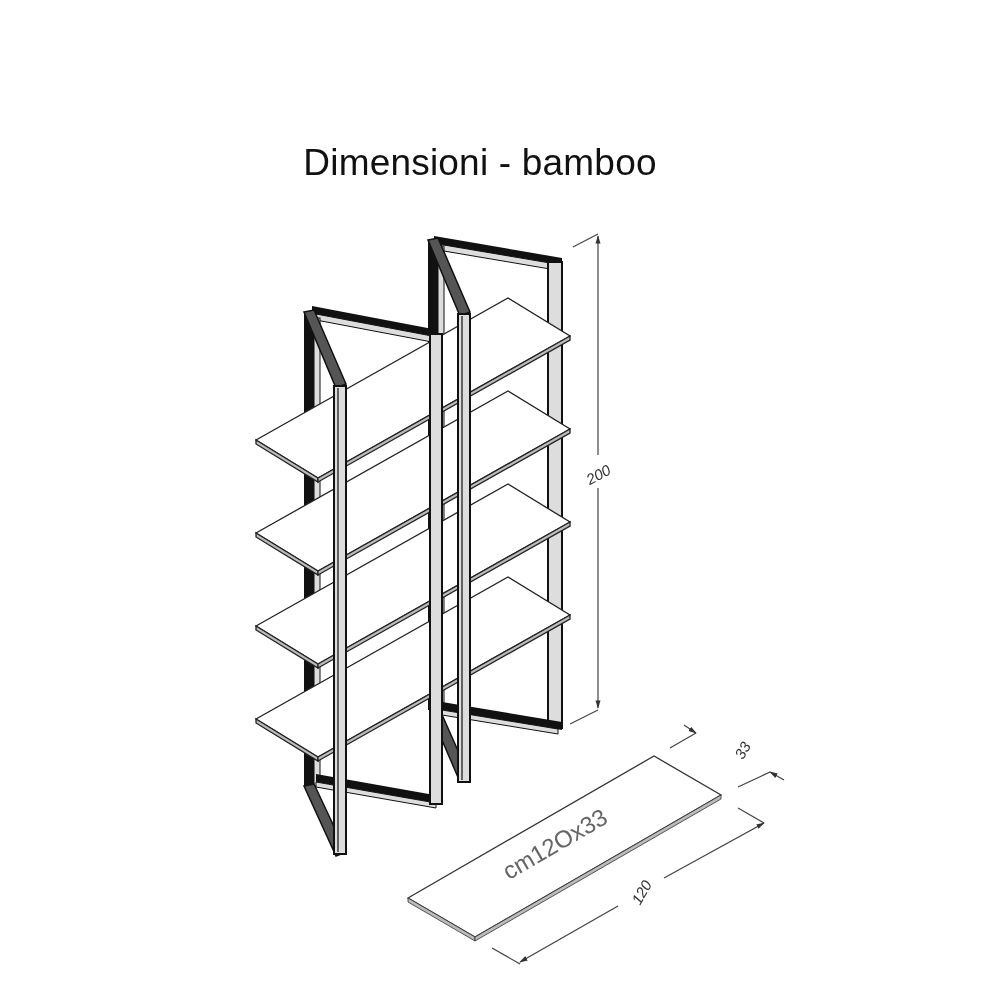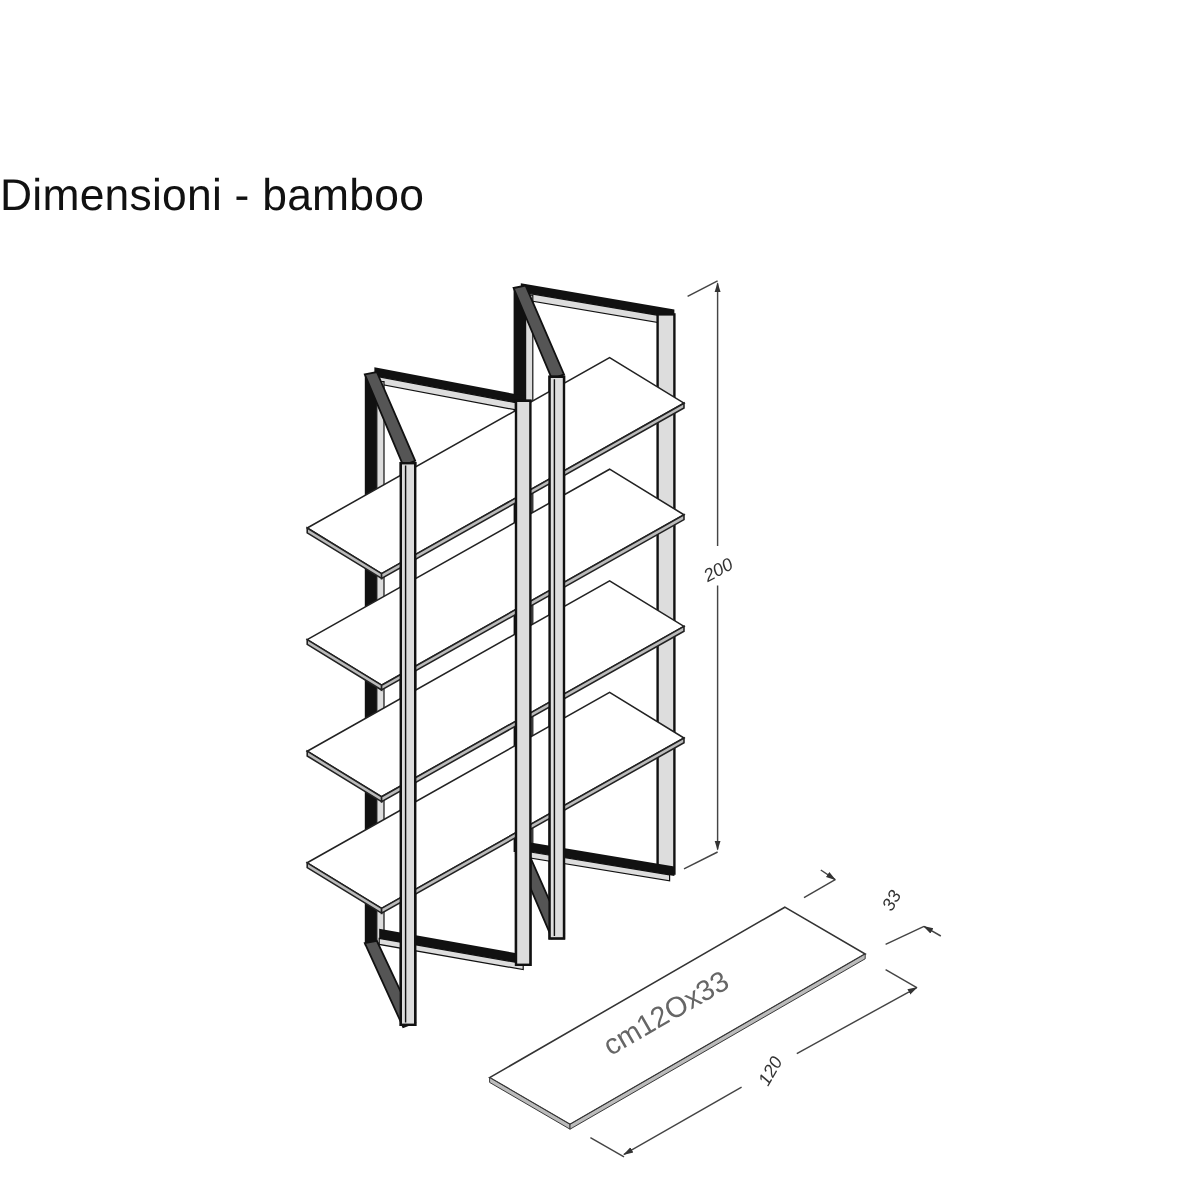--- a/index.html
+++ b/index.html
@@ -1,17 +1,17 @@
 <!DOCTYPE html>
 <html><head>
 <meta charset="utf-8">
 <style>
   html, body { margin: 0; padding: 0; background: #ffffff; }
   body { width: 1000px; height: 1000px; position: relative; overflow: hidden; font-family: "Liberation Sans", sans-serif; }
-  .title { position: absolute; left: 0; width: 960px; top: 142px; font-size: 37px; color: #111111; font-family: "Liberation Sans", sans-serif; letter-spacing: 0.2px; }
+  .title { position: absolute; left: 0; width: 960px; top: 142px; text-align: center; font-size: 37px; color: #111111; font-family: "Liberation Sans", sans-serif; letter-spacing: 0.2px; }
   svg.drawing { position: absolute; left: 0; top: 0; }
   .dimtext { font-family: "Liberation Sans", sans-serif; fill: #333333; font-style: italic; }
   .labeltext { font-family: "Liberation Sans", sans-serif; fill: #666666; font-weight: 300; }
 </style>
 </head>
 <body>
 
 <div class="title">Dimensioni - bamboo</div>
 
 <svg class="drawing" width="1000" height="1000" viewBox="0 0 1000 1000">

